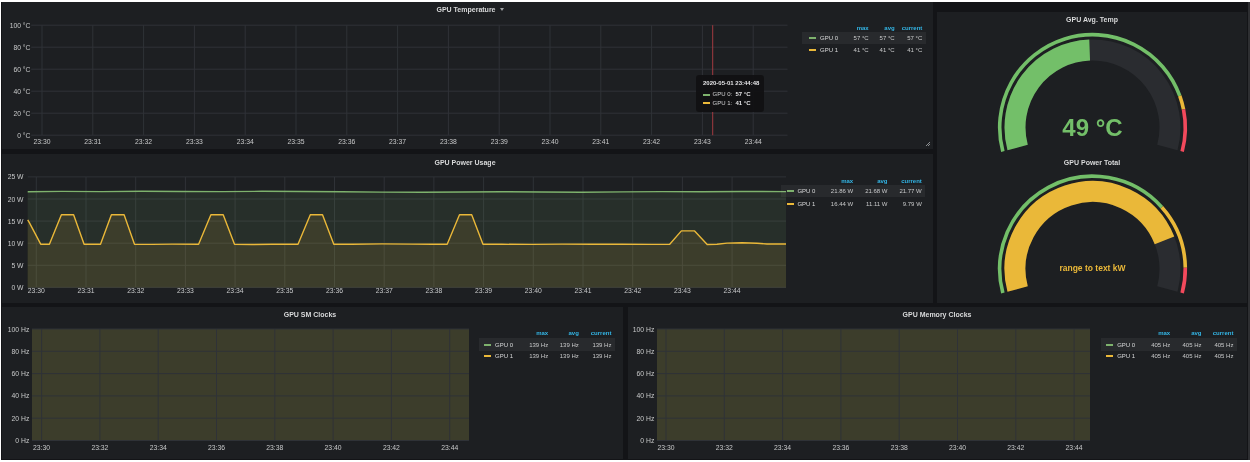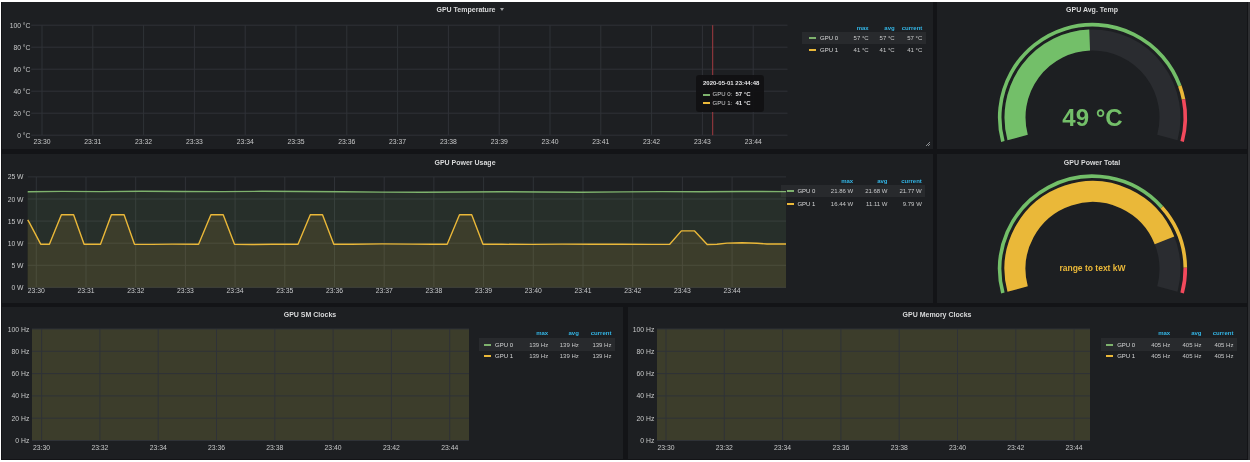--- a/index.html
+++ b/index.html
@@ -70,21 +70,21 @@
       <div style="position:absolute;left:16.5px;top:16px;font-size:6px;color:#d0d0d2;line-height:7px">GPU 0:</div>
       <div style="position:absolute;left:30px;top:16px;width:24.5px;text-align:right;font-size:6px;font-weight:bold;color:#e3e3e5;line-height:7px">57 °C</div>
       <div style="position:absolute;left:7px;top:27px;width:7px;height:2px;background:#eab839"></div>
       <div style="position:absolute;left:16.5px;top:24.5px;font-size:6px;color:#d0d0d2;line-height:7px">GPU 1:</div>
       <div style="position:absolute;left:30px;top:24.5px;width:24.5px;text-align:right;font-size:6px;font-weight:bold;color:#e3e3e5;line-height:7px">41 °C</div>
     </div>
     <svg width="931" height="147" style="position:absolute;left:0;top:0">
       <path d="M 924 144 L 928 140 M 926 144 L 928 142" stroke="#8a8d90" stroke-width="1" fill="none"></path>
     </svg>
   </div>
-<div style="position:absolute;left:937px;top:2px;width:310px;height:147px;background:#1d1f22;overflow:hidden">
+<div style="position:absolute;left:937px;top:12px;width:310px;height:147px;background:#1d1f22;overflow:hidden">
     <svg width="310" height="147" style="position:absolute;left:0;top:0">
       <path d="M 80.64 135.56 A 77.50 77.50 0 1 1 230.36 135.56" stroke="#2a2c30" stroke-width="21" fill="none"></path>
       <path d="M 80.64 135.56 A 77.50 77.50 0 0 1 152.66 38.05" stroke="#73bf69" stroke-width="21" fill="none"></path>
       <path d="M 65.86 139.52 A 92.80 92.80 0 0 1 242.78 83.97" stroke="#73bf69" stroke-width="3.6" fill="none"></path>
       <path d="M 242.78 83.97 A 92.80 92.80 0 0 1 246.52 97.40" stroke="#eab839" stroke-width="3.6" fill="none"></path>
       <path d="M 246.52 97.40 A 92.80 92.80 0 0 1 245.14 139.52" stroke="#f2495c" stroke-width="3.6" fill="none"></path>
       <text x="155.5" y="115.5" fill="#73bf69" font-size="24px" font-weight="bold" text-anchor="middle" dominant-baseline="central" font-family="&quot;Liberation Sans&quot;, sans-serif">49 °C</text>
     </svg>
     <div style="position:absolute;left:-65px;top:3px;width:440px;text-align:center;font-size:7px;font-weight:bold;color:#d8d9da;line-height:10px">GPU Avg. Temp</div>
   </div>

